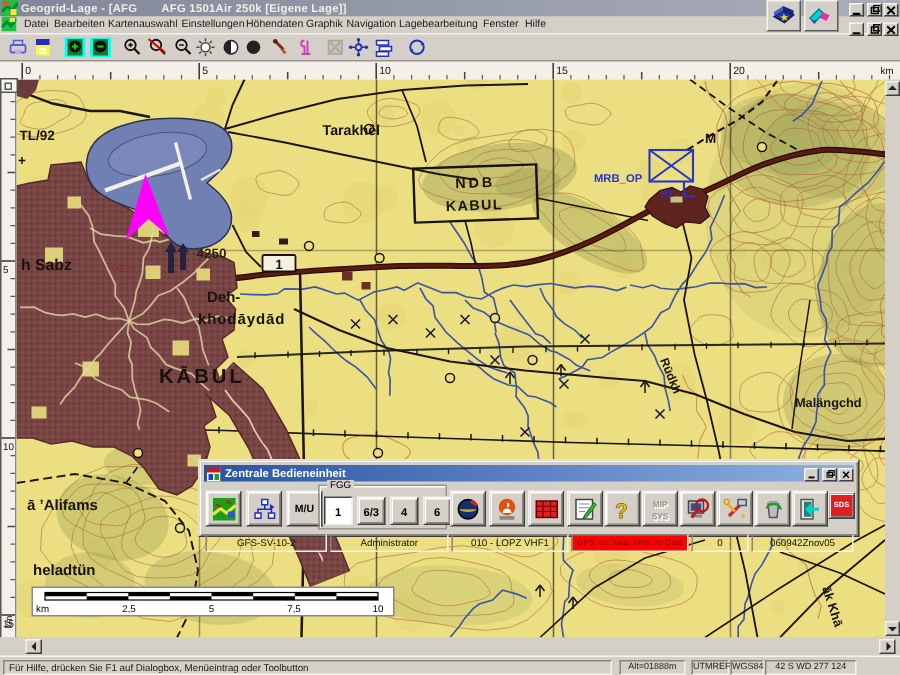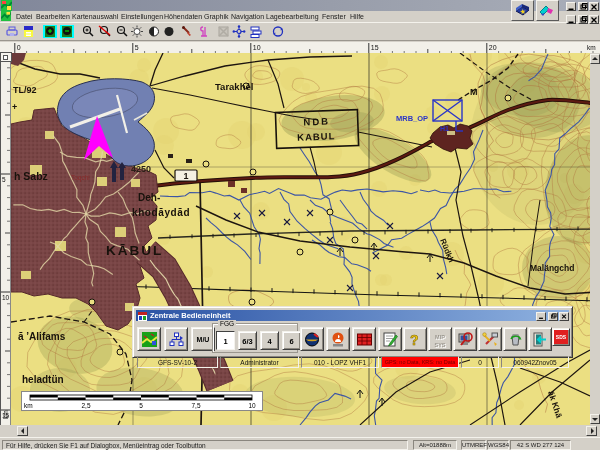--- a/index.html
+++ b/index.html
@@ -61,20 +61,21 @@
   font-size:6.5px; line-height:11px; text-align:center; color:#111; }
 </style></head><body>
 
 <div id="titlebar">
   <svg style="position:absolute;left:1px;top:0px" width="11" height="11" viewBox="0 0 11 11">
       <rect width="11" height="11" fill="#20c040"></rect>
       <path d="M0,8 L4,4 7,7 11,2" stroke="#083" stroke-width="2" fill="none"></path>
       <rect x="1" y="1" width="4" height="3" fill="#ff4040"></rect>
       <rect x="6" y="6" width="4" height="4" fill="#ffe040"></rect>
     </svg>
+  <span class="txt">Geogrid-Lage - [AFG&nbsp;&nbsp;&nbsp;&nbsp;&nbsp;&nbsp;&nbsp;AFG 1501Air 250k [Eigene Lage]]</span>
 </div>
 <div class="cap" style="left:566.0px;top:2px">
     <svg width="8" height="8" viewBox="0.5 0.5 8 8">
       <rect x="2" y="6" width="5" height="1.6" fill="#000"></rect>
     </svg>
   </div>
 <div class="cap" style="left:577.5px;top:2px">
     <svg width="8" height="8" viewBox="0.5 0.5 8 8">
       <rect x="2.5" y="2.5" width="4.5" height="4" fill="none" stroke="#000"></rect>
       <rect x="4" y="1" width="4.5" height="4" fill="none" stroke="#000"></rect>

